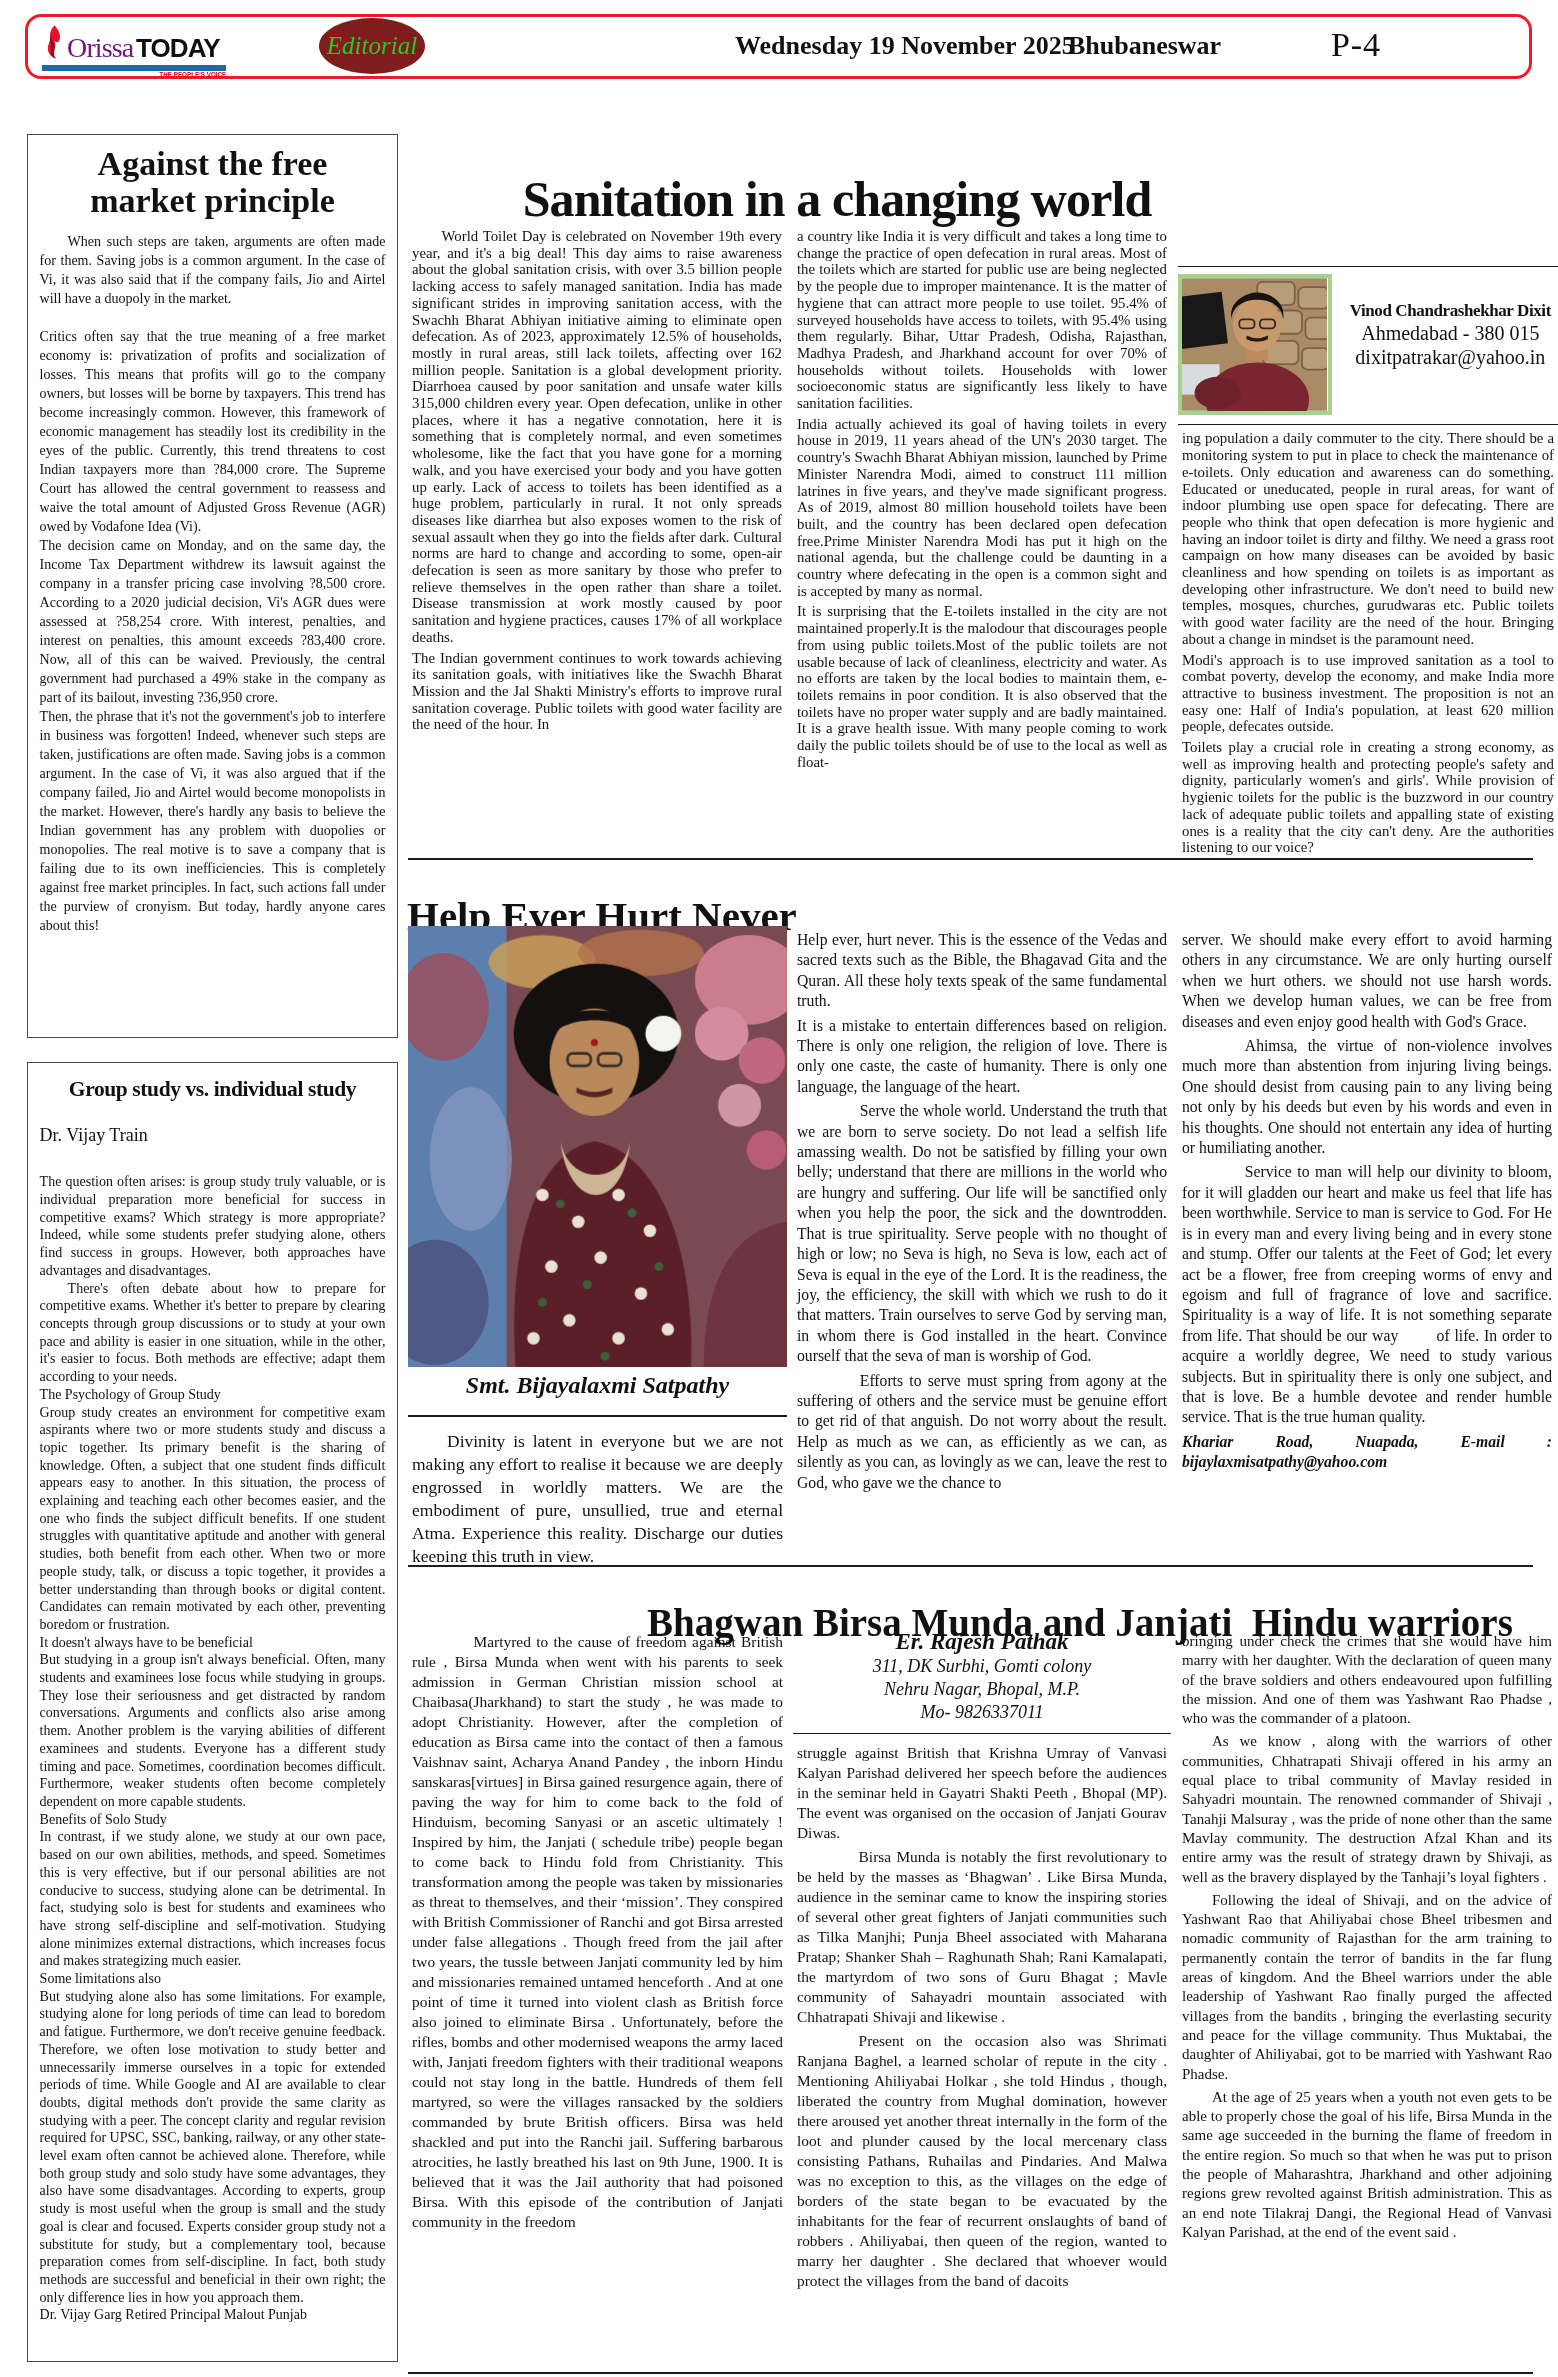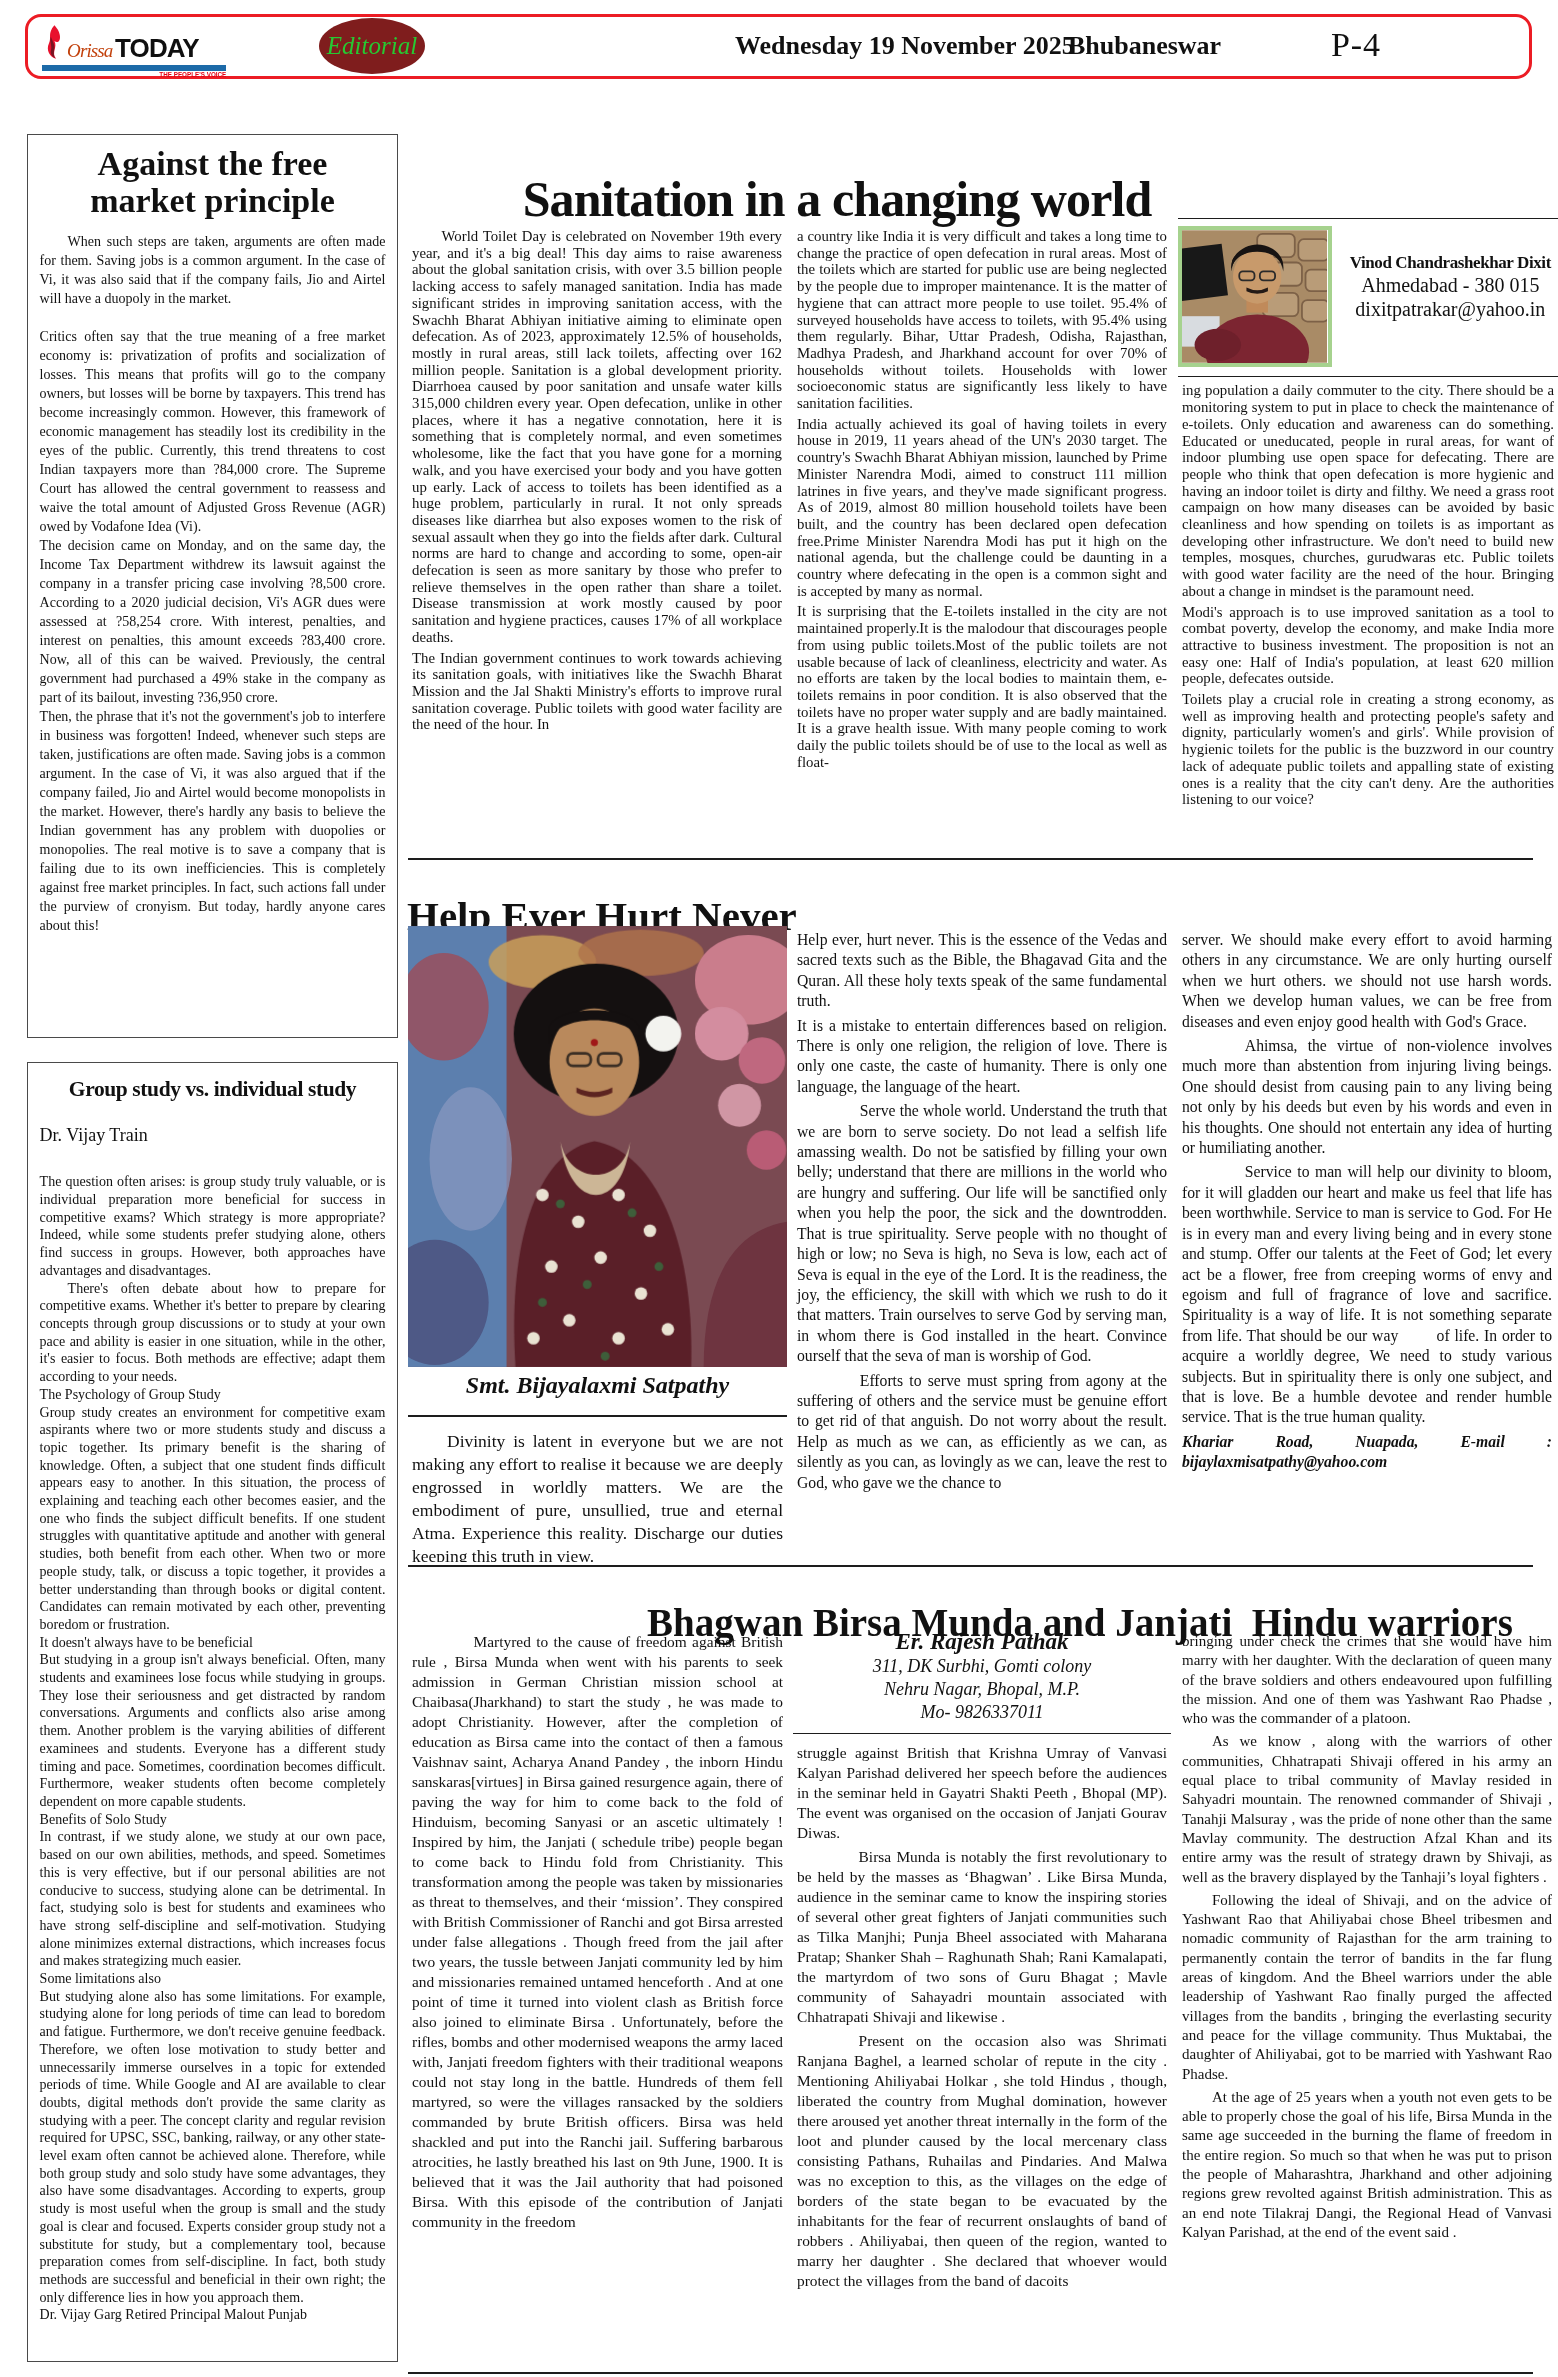--- a/index.html
+++ b/index.html
@@ -4,21 +4,21 @@
 <style>
   html,body{margin:0;padding:0;background:#e9e9e9;}
   .page{position:relative;width:1558px;height:2377px;background:#ffffff;margin:0 auto;
         font-family:"Liberation Serif",serif;color:#111;overflow:hidden;}
   
   .masthead{position:absolute;left:25px;top:14.3px;width:1501px;height:59px;
             border:3.6px solid #ec1c24;border-radius:16px;background:#fff;}
   .logo{position:absolute;left:14.3px;top:3.6px;width:215px;}
   .logo-line{display:flex;align-items:baseline;}
   .flame{position:relative;top:3.6px;margin-right:1.8px;}
-  .logo-orissa{font-style:italic;font-size:19px;color:#c2410c;letter-spacing:-0.9px;}
+  .logo-orissa{font-size:28px;color:#701a75;letter-spacing:-0.9px;}
   .logo-today{font-family:"Liberation Sans",sans-serif;font-weight:bold;font-size:26px;
               letter-spacing:-0.9px;color:#0f0f0f;margin-left:2.7px;}
   .logo-bar{width:184px;height:6.3px;background:#1c6aa8;margin-top:0.9px;}
   .logo-tag{width:184px;text-align:right;font-family:"Liberation Sans",sans-serif;
             font-size:6.3px;font-weight:bold;color:#e60012;line-height:7.2px;}
   .editorial-badge{position:absolute;left:291px;top:0.9px;width:106px;height:56px;background:#7f1d1d;
                    border-radius:50%;display:flex;align-items:center;justify-content:center;}
   .editorial-badge span{color:#27c832;font-style:italic;font-size:25px;}
   .mast-date{position:absolute;left:707px;top:13.4px;font-weight:bold;font-size:26px;}
   .mast-city{position:absolute;left:1040px;top:13.4px;font-weight:bold;font-size:26px;}
@@ -38,21 +38,21 @@
   .col{position:absolute;overflow:hidden;}
   .col p{margin:4px;text-align:justify;font-family:Liberation Serif, serif;}
   .rule{position:absolute;height:1.8px;background:#1d1d1d;}
   
   .san-title{position:absolute;left:407px;top:136px;width:860px;text-align:center;
              font-size:50px;font-weight:bold;letter-spacing:-0.9px;}
   .san-col{top:224px;width:378px;height:630px;}
   #san-c1{left:408px;} #san-c2{left:793px;} #san-c3{left:1178px;top:218px;height:638px;width:380px;}
   .san-col p{font-size:14.8px;line-height:16.7px;}
   .author-card{border-top:1.8px solid #1d1d1d;border-bottom:1.8px solid #1d1d1d;
-               padding:7.2px 0;display:flex;gap:10.7px;margin-bottom:5.4px;height:159px;box-sizing:border-box;}
+               padding:7.2px 0;display:flex;gap:10.7px;margin-bottom:5.4px;height:159px;box-sizing:border-box;margin-top:48px;}
   .author-photo{width:154px;height:141px;border:4.5px solid #a6d28e;box-sizing:border-box;flex:none;overflow:hidden;}
   .author-info{flex:1;text-align:center;padding-top:27px;}
   .author-name{font-weight:bold;font-size:17px;letter-spacing:-0.4px;}
   .author-addr,.author-email{font-size:20px;line-height:24px;}
   
   .he-title{position:absolute;left:407px;top:865px;width:1126px;text-align:left;
             font-size:41px;font-weight:bold;}
   #he-photo{position:absolute;left:408px;top:926px;width:379px;height:441px;overflow:hidden;background:#6c4048;}
   .he-caption{position:absolute;left:408px;top:1372px;width:379px;text-align:center;
               font-style:italic;font-weight:bold;font-size:24px;}

